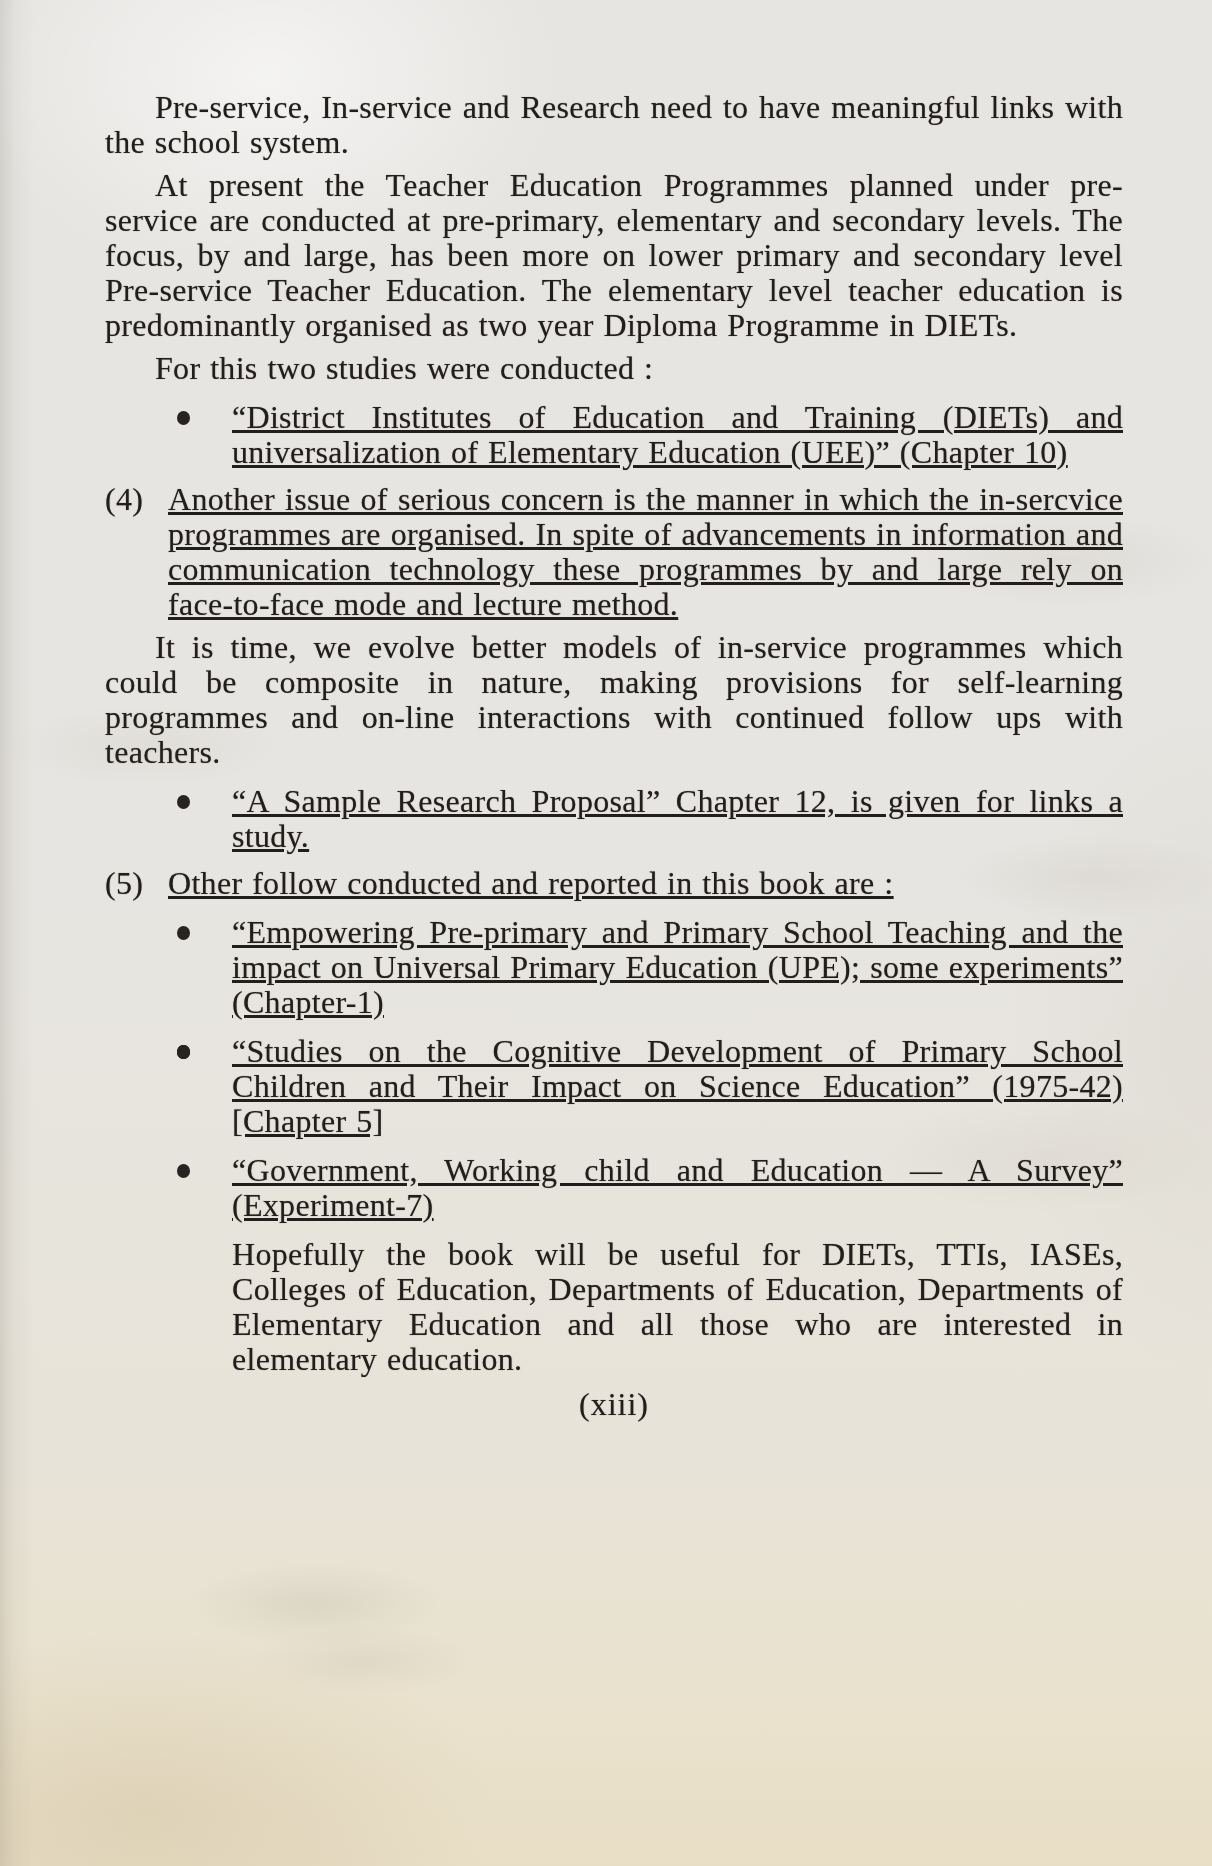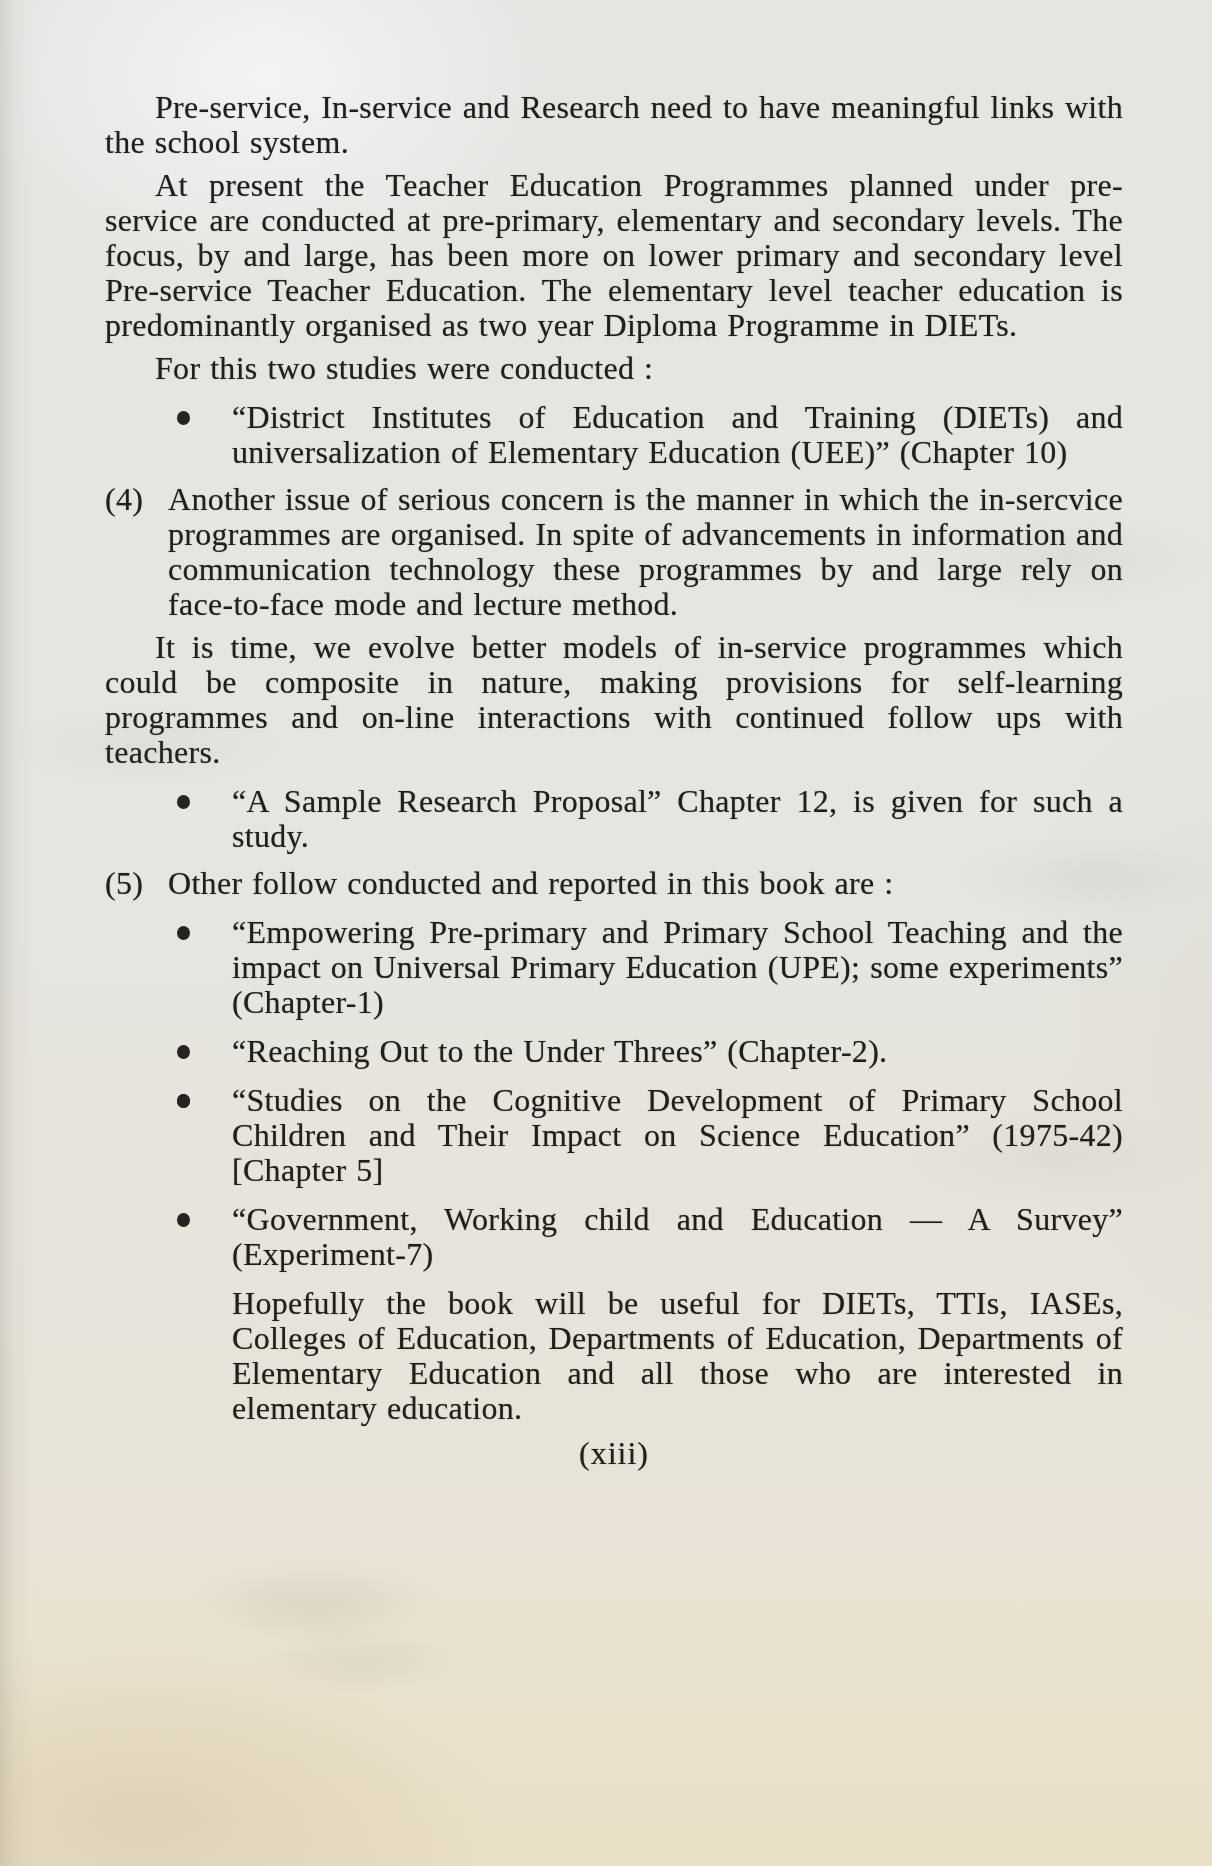--- a/index.html
+++ b/index.html
@@ -49,20 +49,21 @@
     text-align: justify;
   }
   .para.first { margin-top: 0; }
   .para.indent { text-indent: 50px; }
   .li {
     position: relative;
     margin-top: 14px;
     padding-left: 127px;
     text-align: justify;
     box-sizing: border-box;
+    text-decoration: underline;
   }
   .li .dot {
     position: absolute;
     left: 72px;
     top: 11px;
     width: 13px;
     height: 14px;
     border-radius: 50%;
     background: #262320;
   }
@@ -104,36 +105,35 @@
 
   <div class="li numbered">
     <span class="num">(4)</span>
     <span>Another issue of serious concern is the manner in which the in-sercvice programmes are organised. In spite of advancements in information and communication technology these programmes by and large rely on face-to-face mode and lecture method.</span>
   </div>
 
   <p class="para indent">It is time, we evolve better models of in-service programmes which could be composite in nature, making provisions for self-learning programmes and on-line interactions with continued follow ups with teachers.</p>
 
   <div class="li">
     <span class="dot"></span>
-    <span>“A Sample Research Proposal” Chapter 12, is given for such a study.</span>
+    <span>“A Sample Research Proposal” Chapter 12, is given for links a study.</span>
   </div>
 
   <div class="li numbered">
     <span class="num">(5)</span>
     <span>Other follow conducted and reported in this book are :</span>
   </div>
 
   <div class="li">
     <span class="dot"></span>
     <span>“Empowering Pre-primary and Primary School Teaching and the impact on Universal Primary Education (UPE); some experiments” (Chapter-1)</span>
   </div>
 
   <div class="li">
     <span class="dot"></span>
-    <span>“Reaching Out to the Under Threes” (Chapter-2).</span>
   </div>
 
   <div class="li">
     <span class="dot"></span>
   </div>
 
   <div class="li">
     <span class="dot"></span>
     <span>“Studies on the Cognitive Development of Primary School Children and Their Impact on Science Education” (1975-42) [Chapter 5]</span>
   </div>

